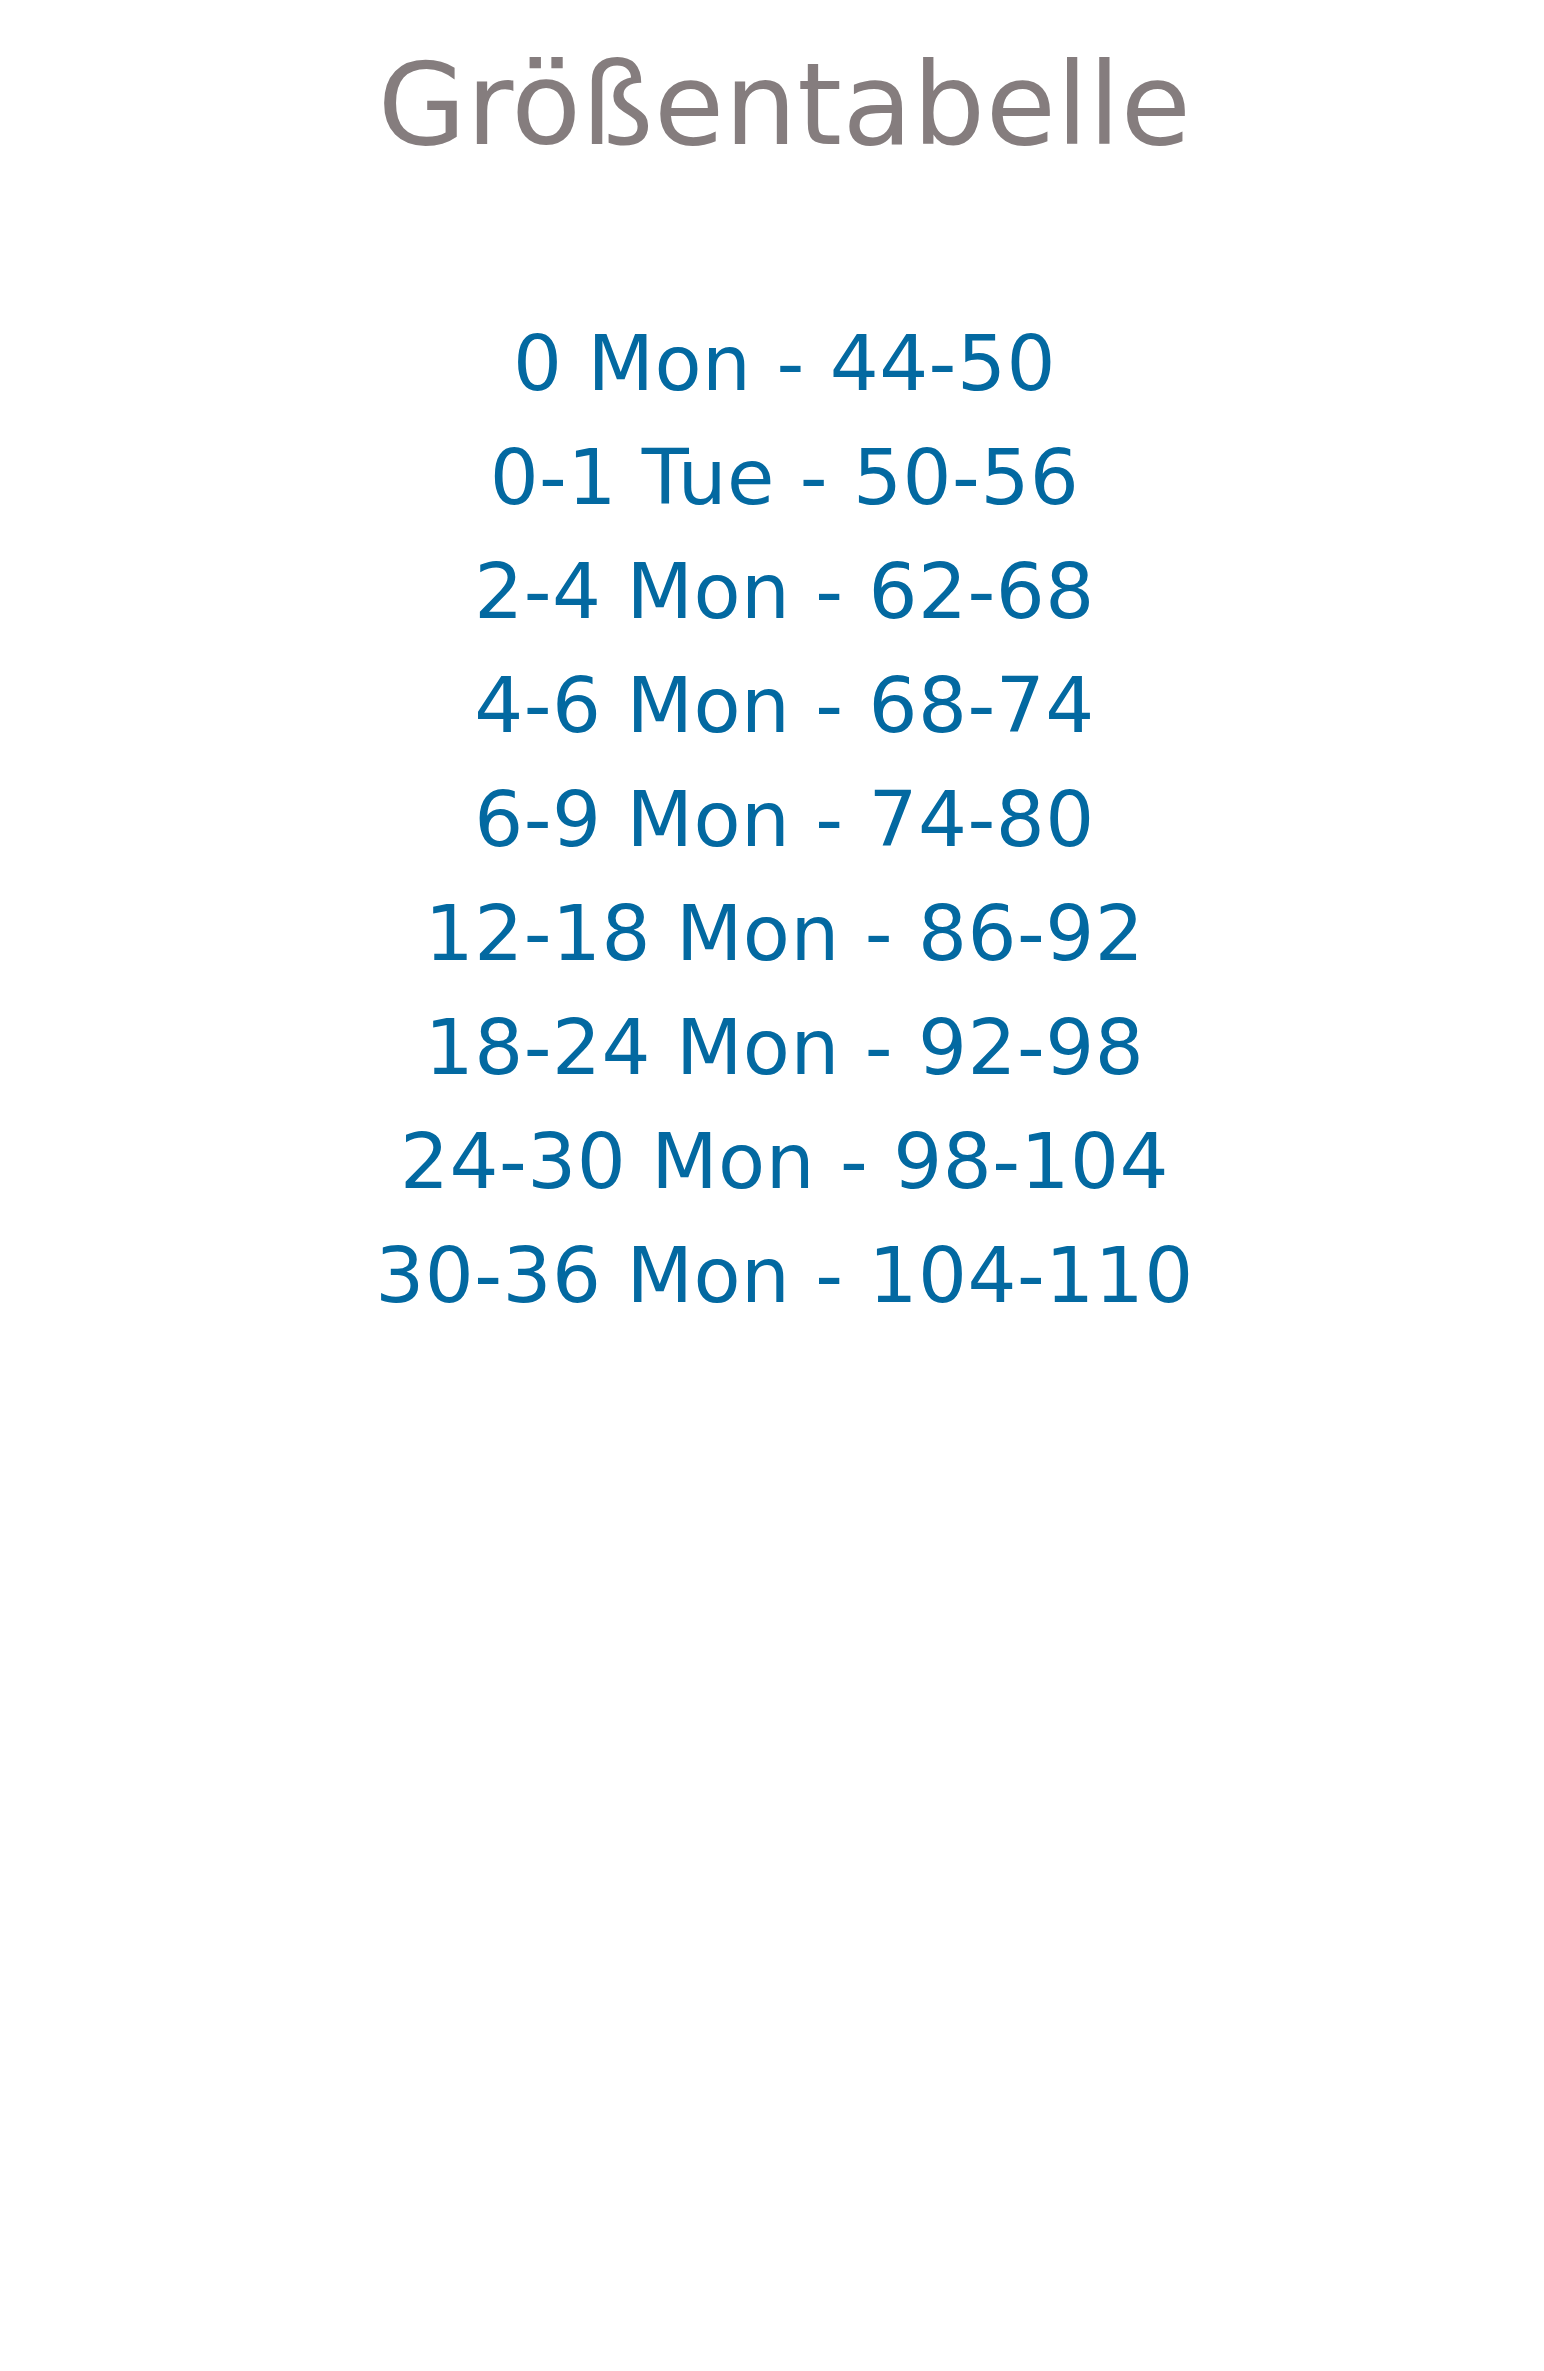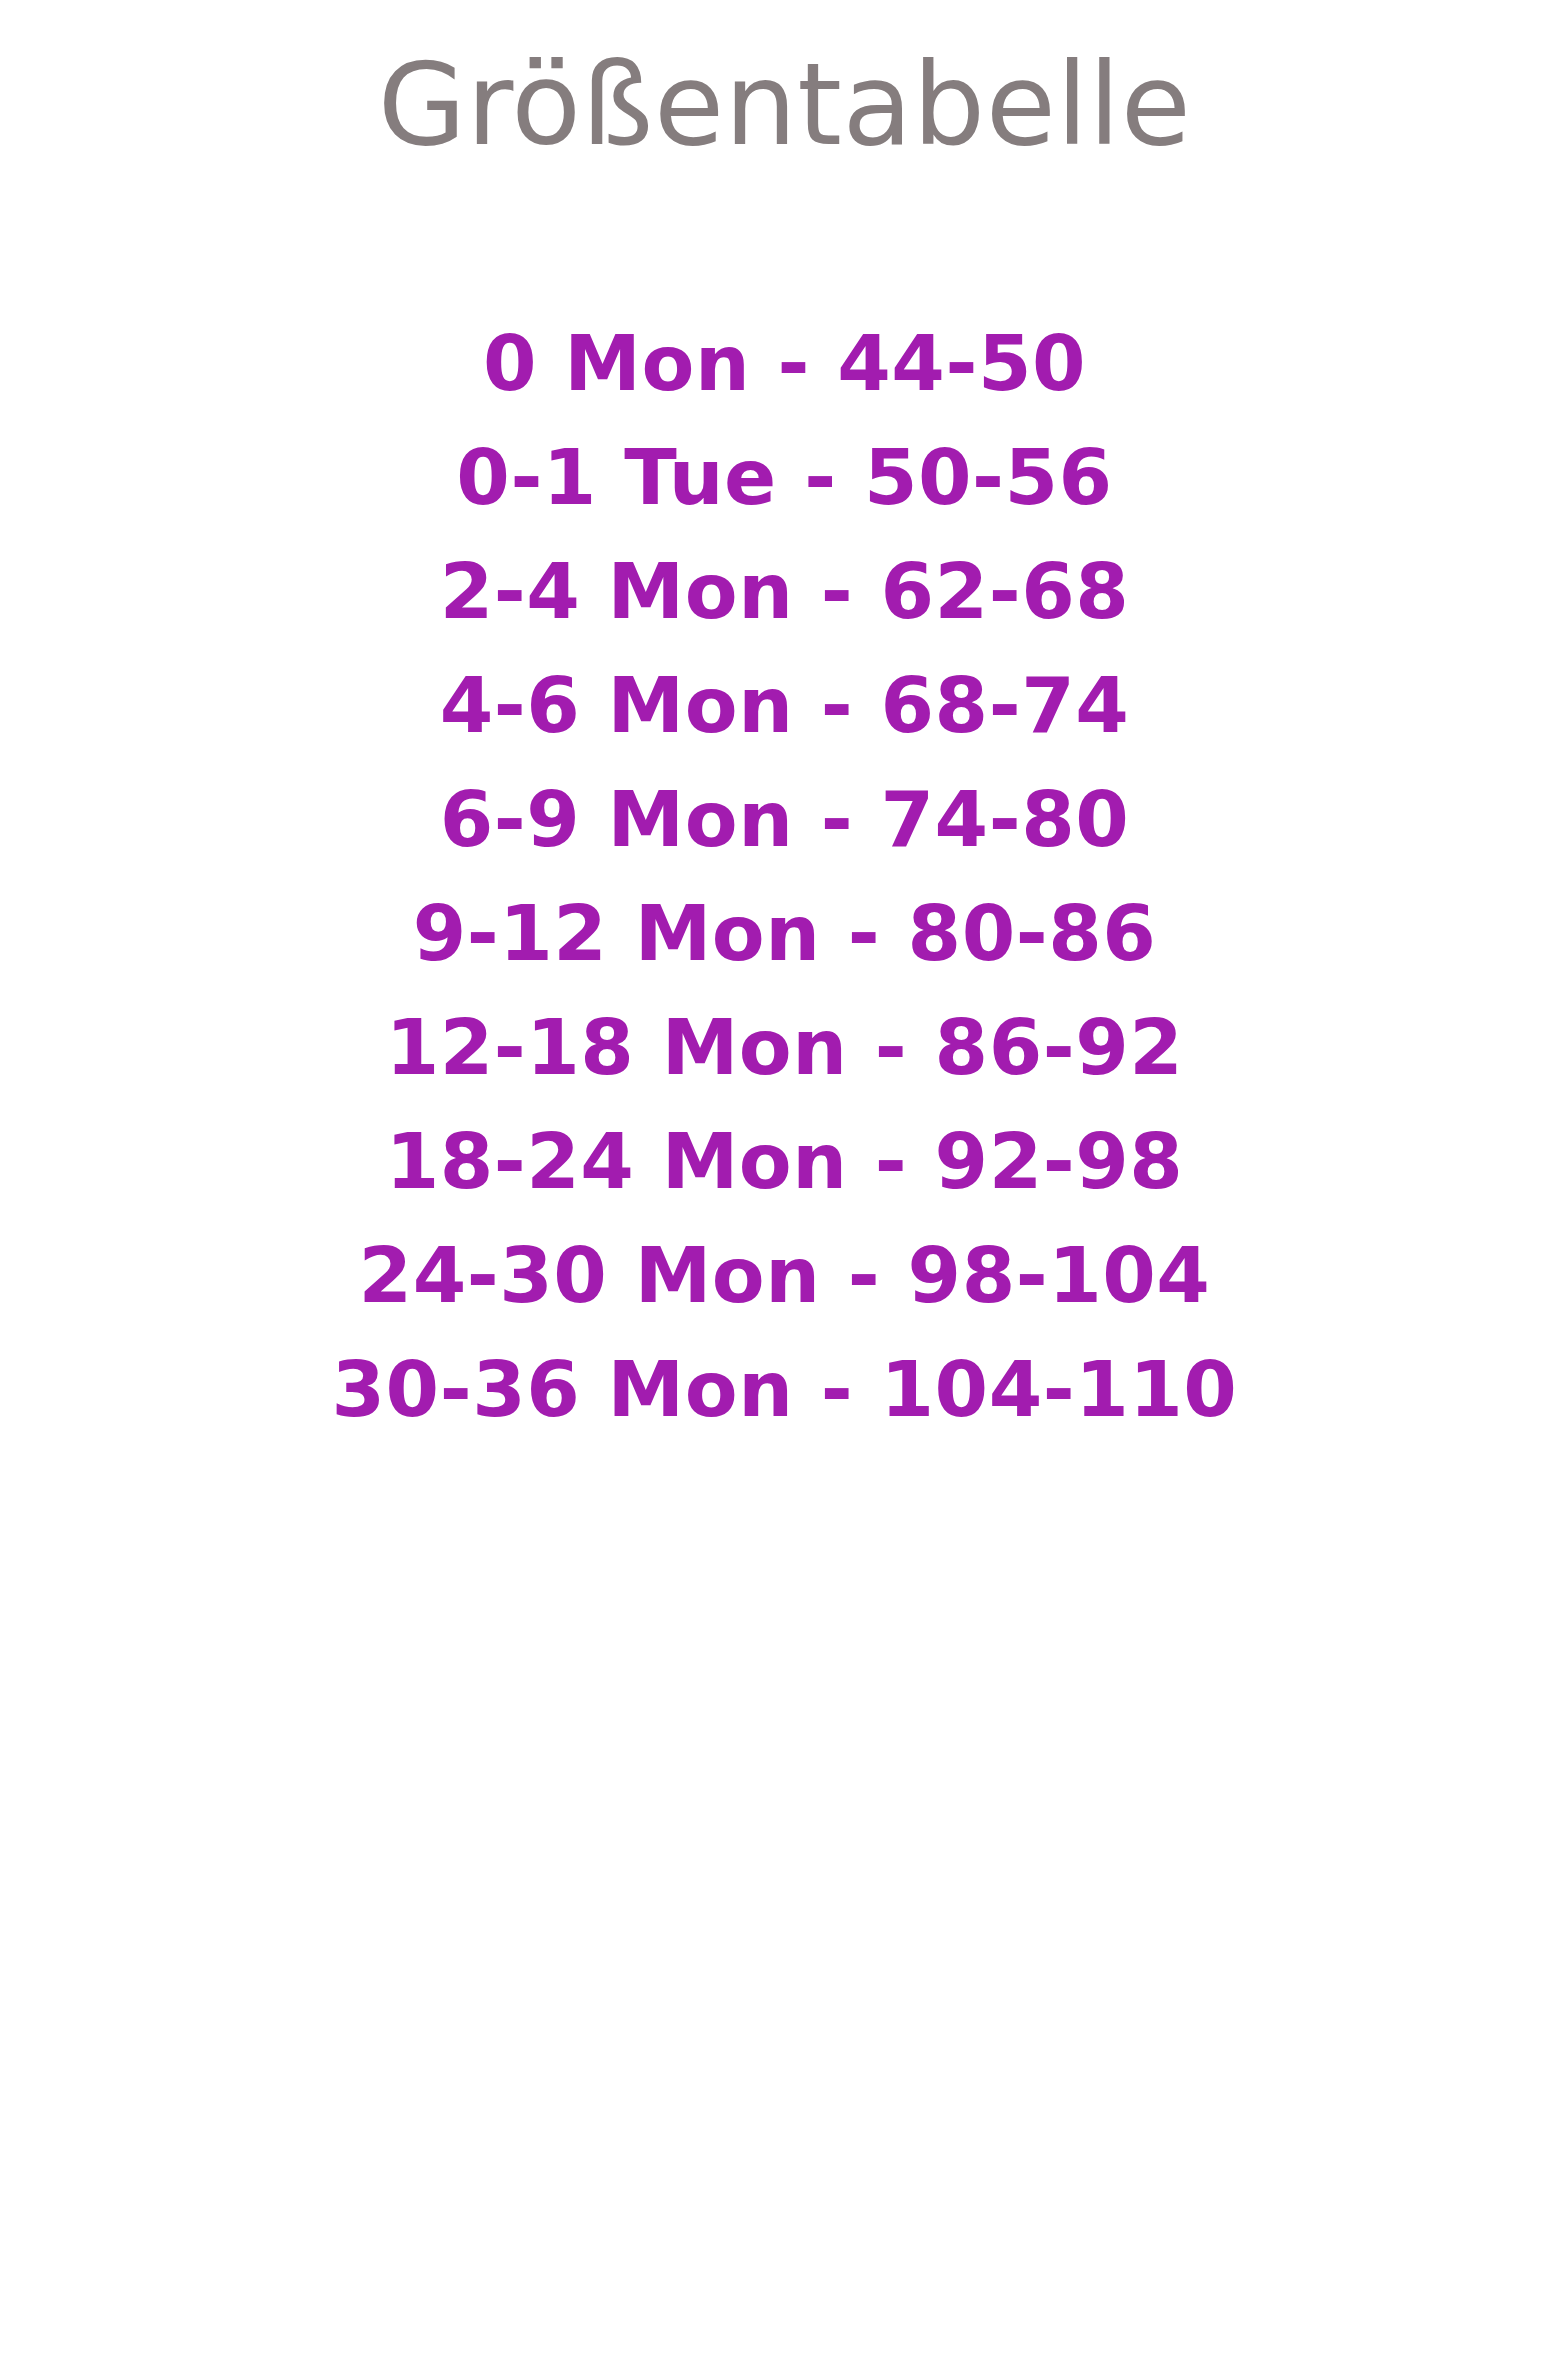--- a/index.html
+++ b/index.html
@@ -38,43 +38,42 @@
   }
   .size-list {
     display: flex;
     flex-direction: column;
     align-items: center;
     width: 100%;
   }
   .size-row {
     font-size: 77px;
     line-height: 114px;
-    font-weight: 700;
-    color: #a21caf;
+    font-weight: 400;
+    color: #0369a1;
     text-align: center;
     white-space: nowrap;
     letter-spacing: 0.5px;
   }
 </style>
 </head>
 <body>
 
 <div class="sheet">
 
   <div class="title">Größentabelle</div>
 
   <div class="spacer"></div>
 
   <div class="size-list">
     <div class="size-row">0 Mon - 44-50</div>
     <div class="size-row">0-1 Tue - 50-56</div>
     <div class="size-row">2-4 Mon - 62-68</div>
     <div class="size-row">4-6 Mon - 68-74</div>
     <div class="size-row">6-9 Mon - 74-80</div>
-    <div class="size-row">9-12 Mon - 80-86</div>
     <div class="size-row">12-18 Mon - 86-92</div>
     <div class="size-row">18-24 Mon - 92-98</div>
     <div class="size-row">24-30 Mon - 98-104</div>
     <div class="size-row">30-36 Mon - 104-110</div>
   </div>
 
 </div>
 
 
 </body></html>

